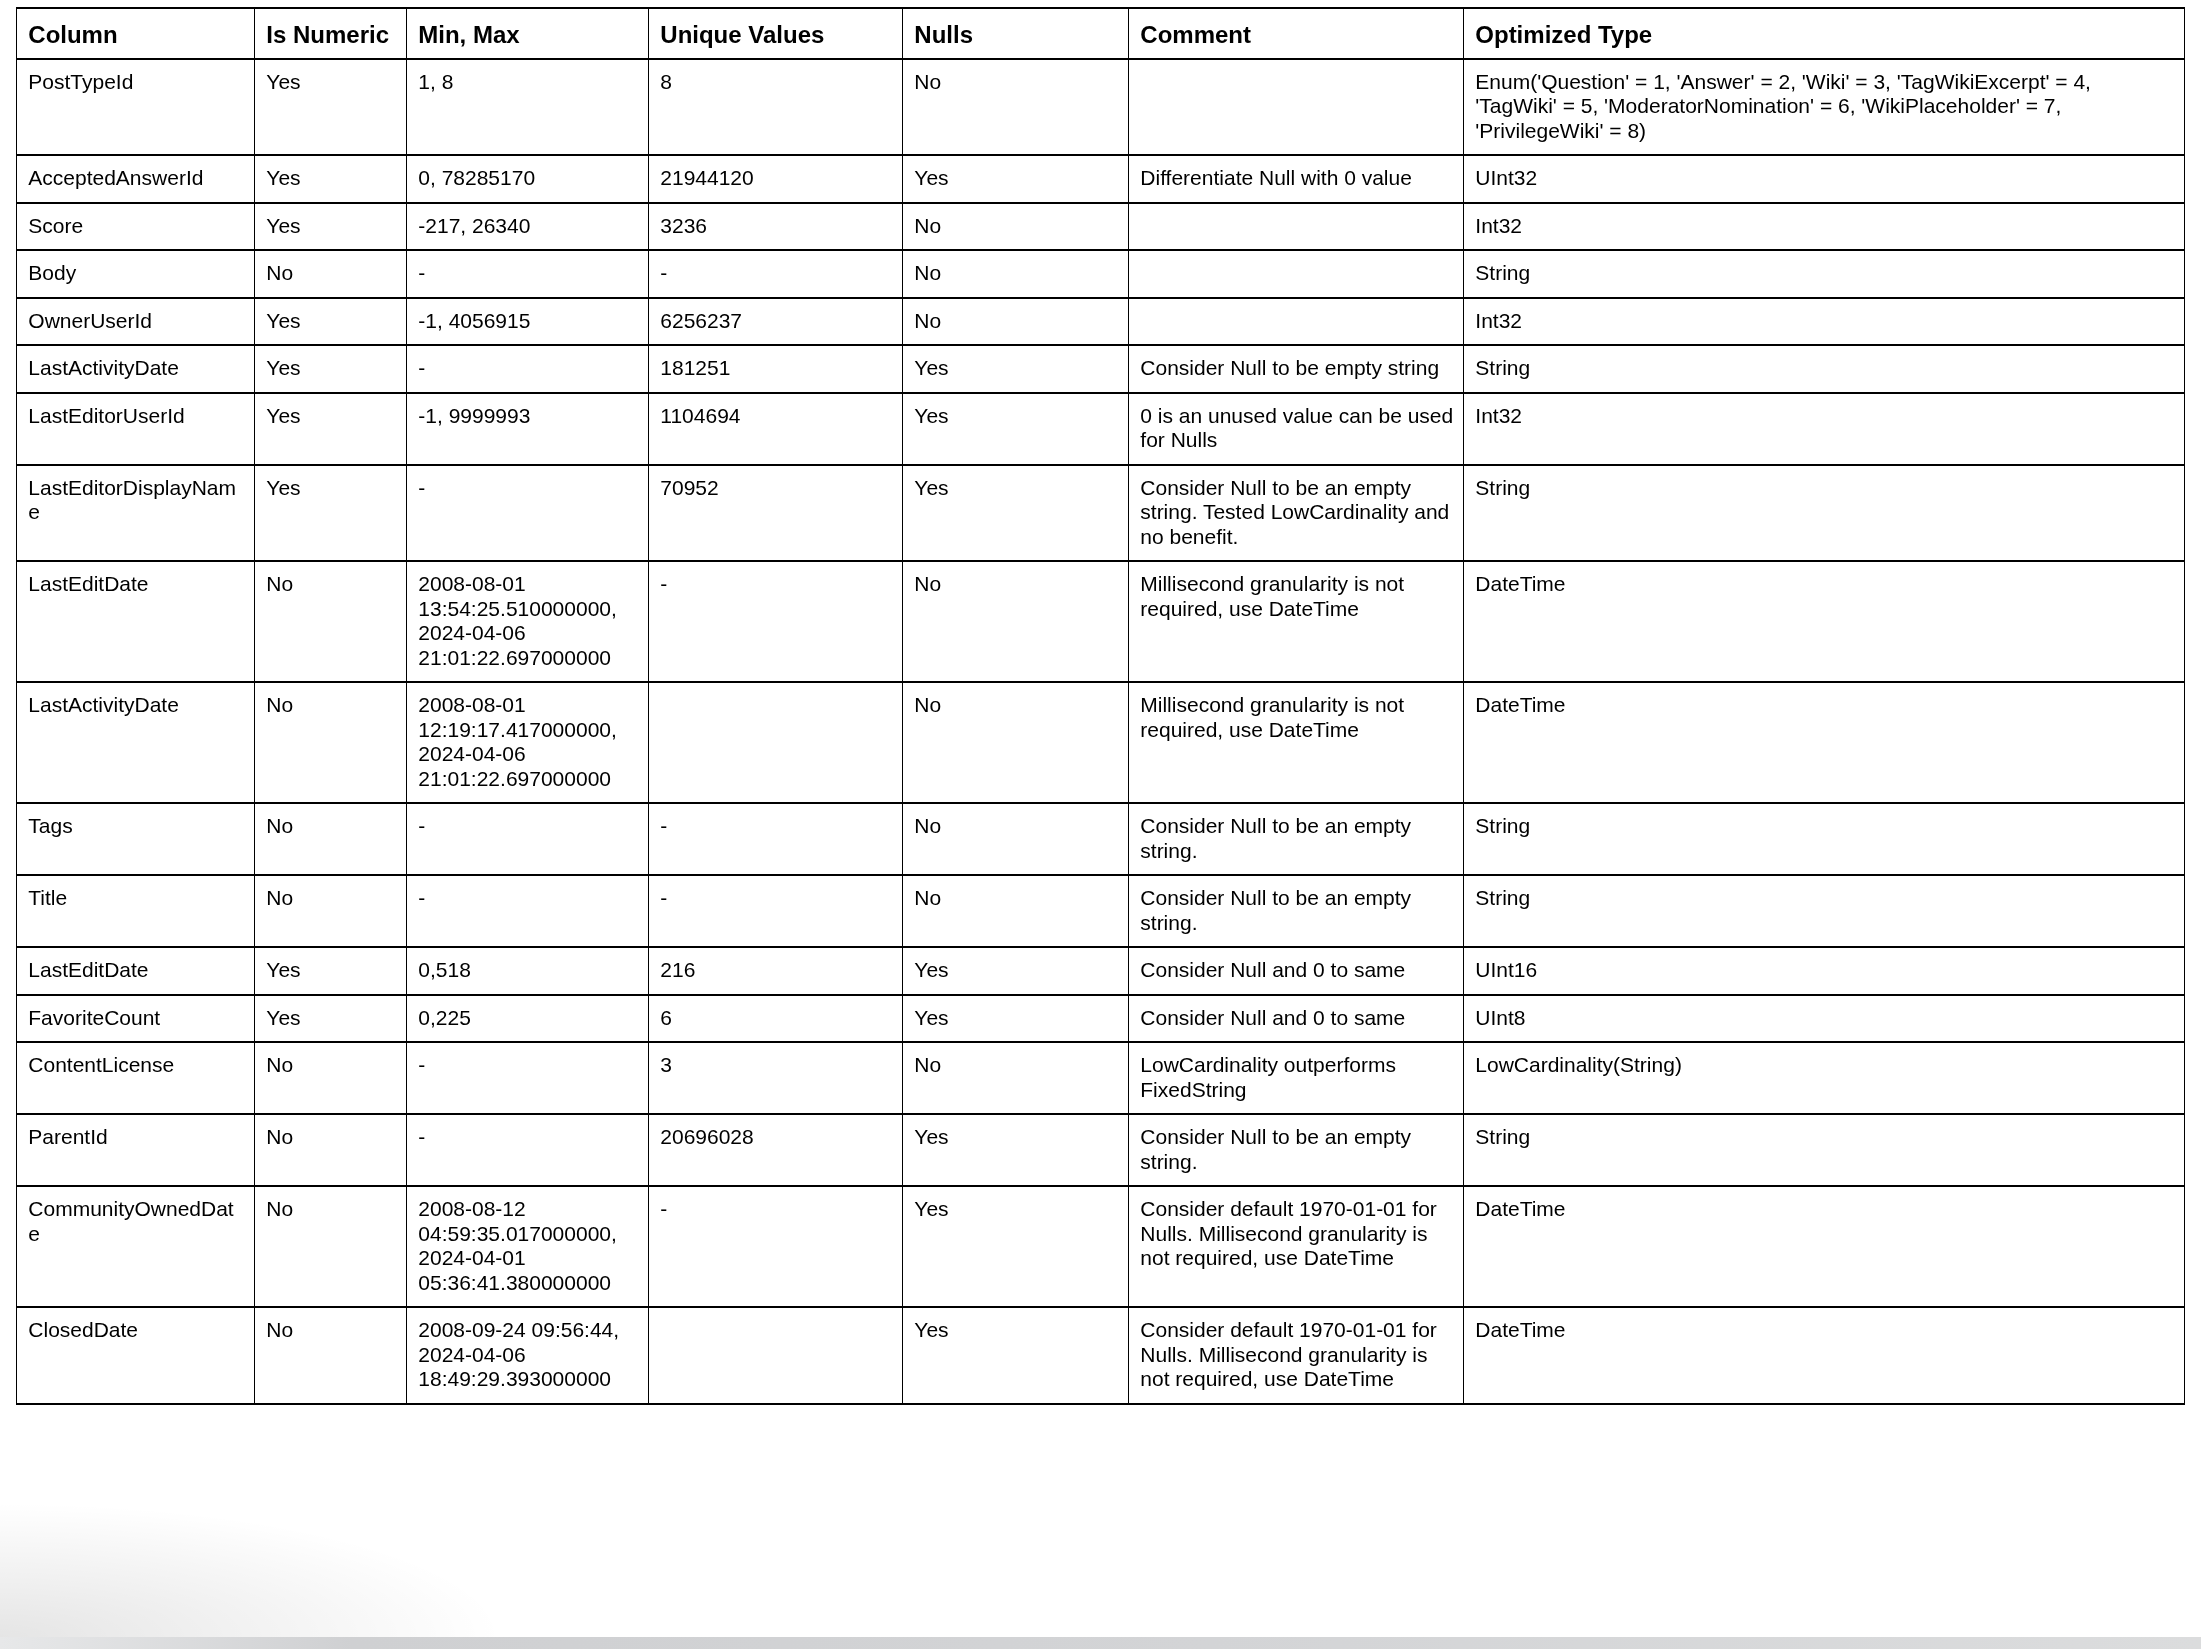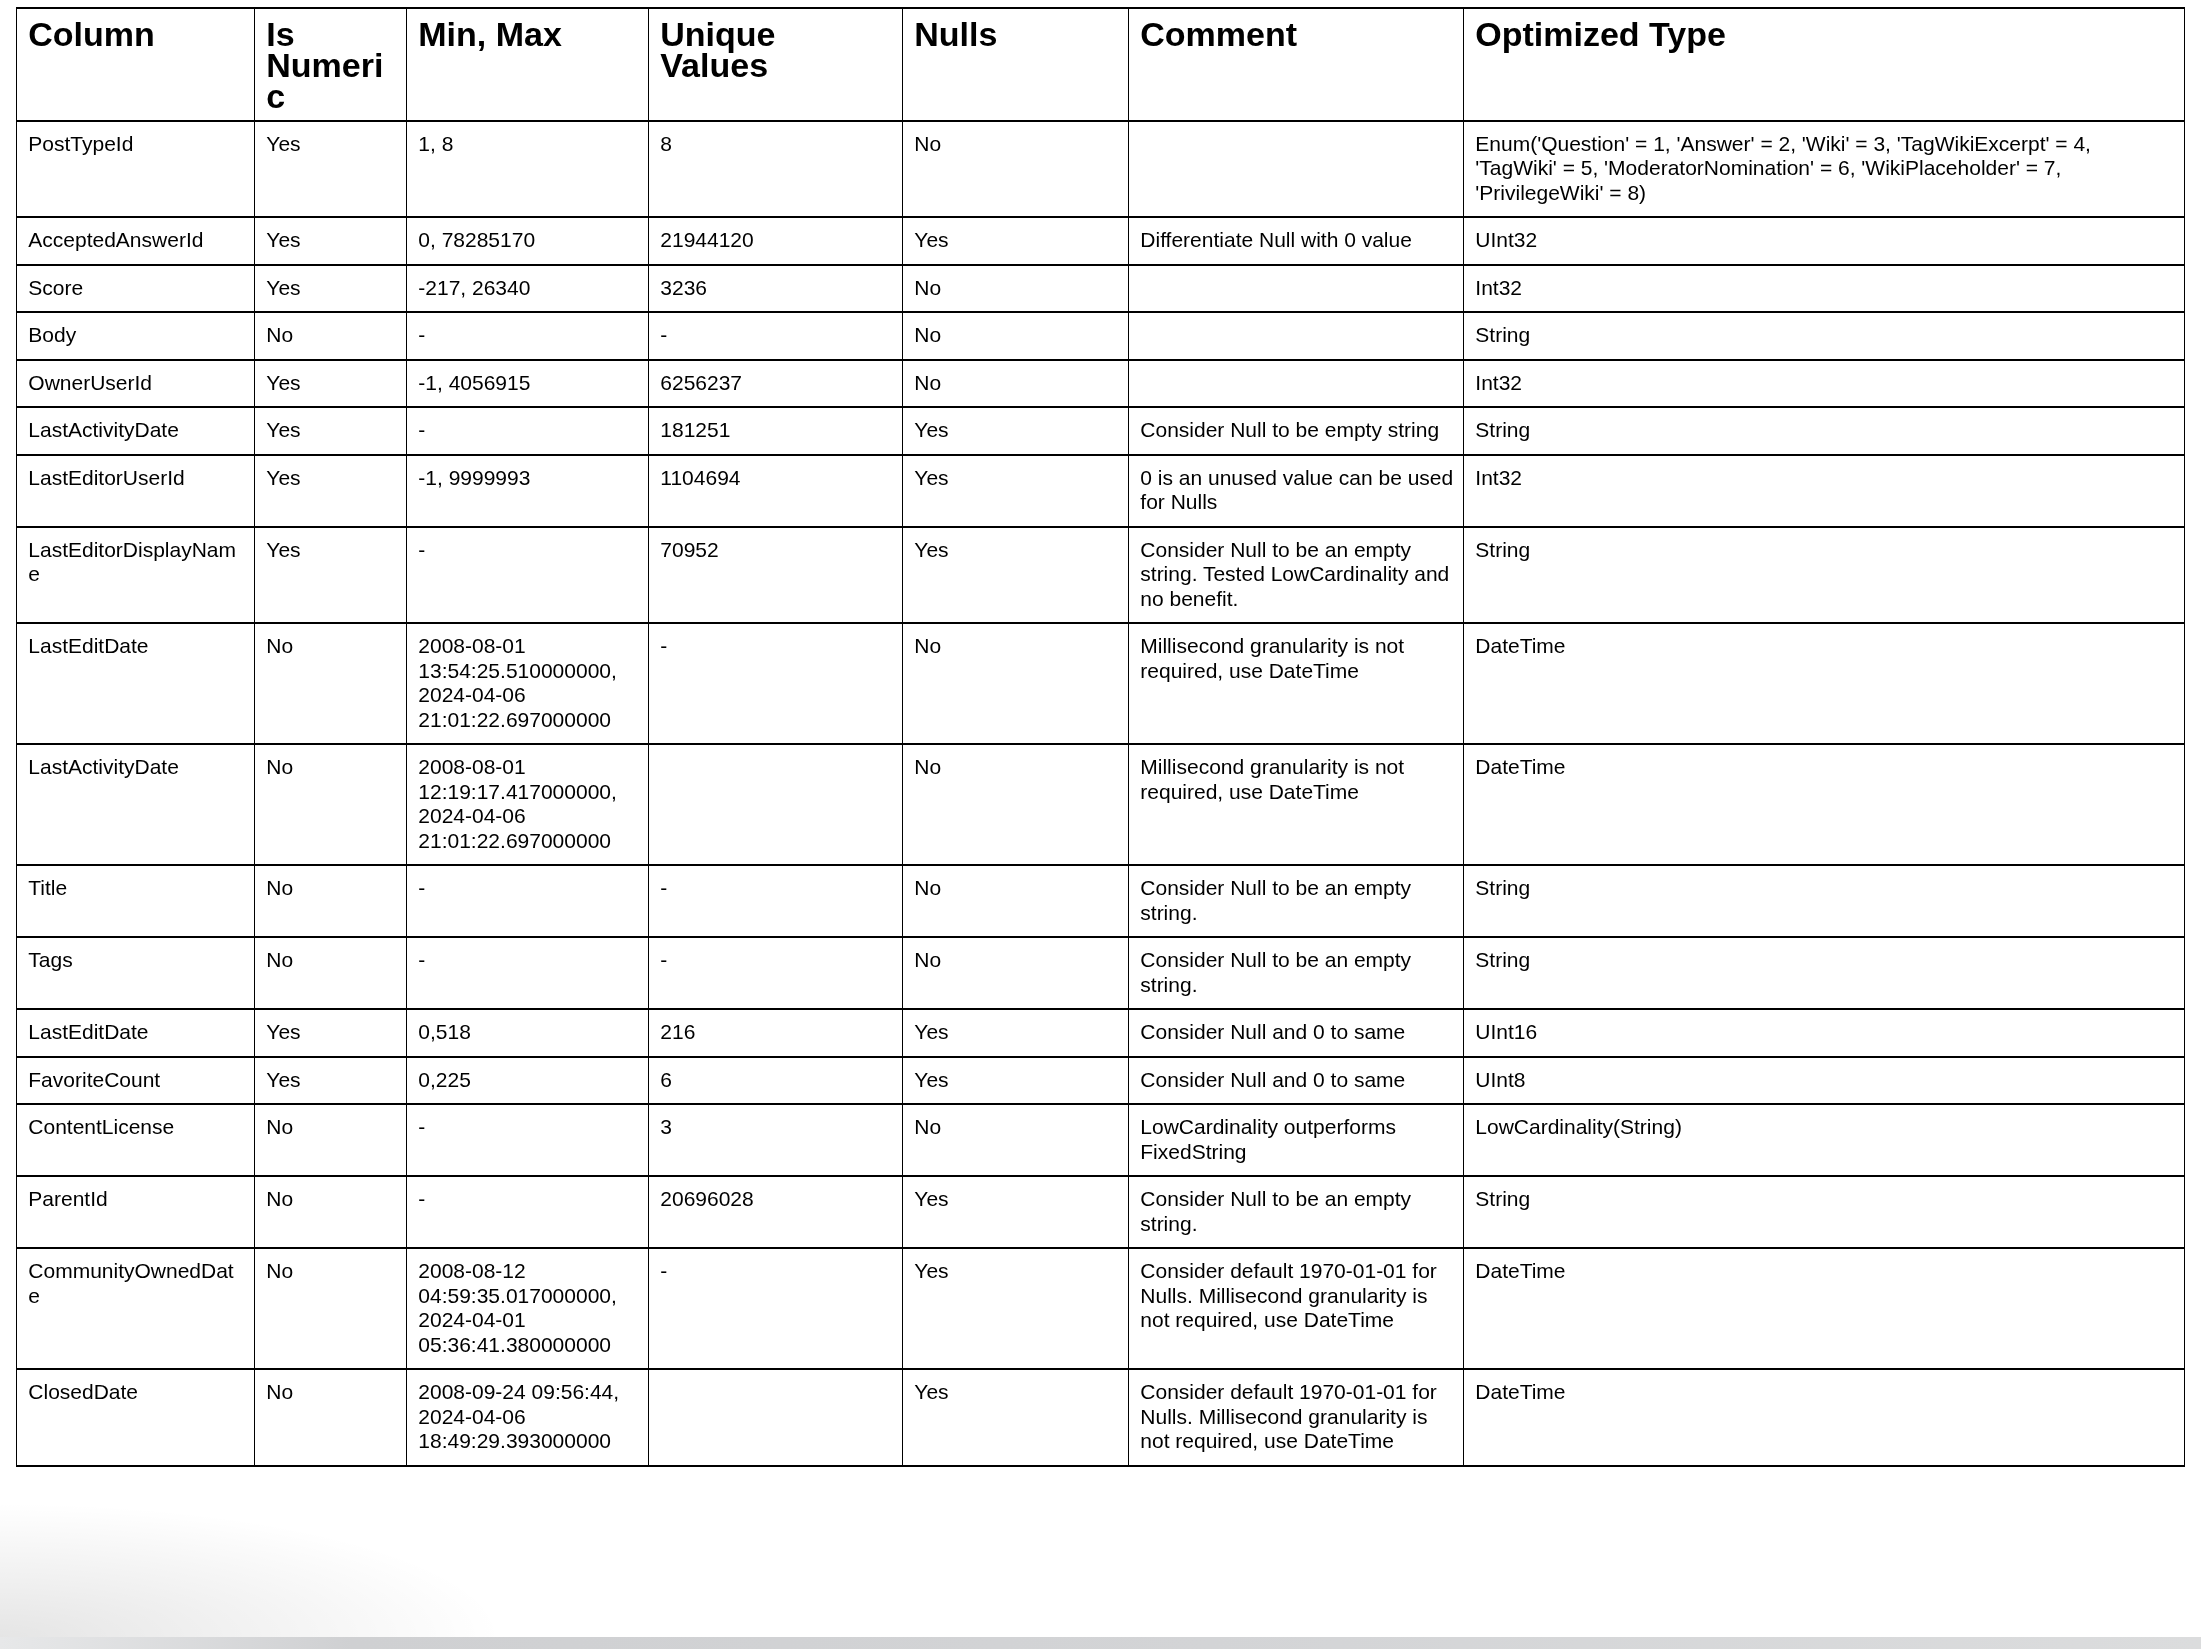--- a/index.html
+++ b/index.html
@@ -34,21 +34,21 @@
   table.schema td {
     border-left: 1.8px solid #000000;
     border-right: 1.8px solid #000000;
     border-top: 2.7px solid #000000;
     vertical-align: top;
     text-align: left;
     word-wrap: break-word;
     color: #000000;
   }
   table.schema th {
-    font-size: 34px;
+    font-size: 24px;
     line-height: 31px;
     font-weight: bold;
     padding: 10px 9px 7.3px 11.8px;
   }
   table.schema td {
     font-size: 21px;
     line-height: 24.5px;
     font-weight: normal;
     padding: 10px 9px 11px 11.8px;
   }
@@ -181,30 +181,30 @@
         <tr>
           <td>LastActivityDate</td>
           <td>No</td>
           <td>2008-08-01 12:19:17.417000000, 2024-04-06 21:01:22.697000000</td>
           <td></td>
           <td>No</td>
           <td>Millisecond granularity is not required, use DateTime</td>
           <td>DateTime</td>
         </tr>
         <tr>
+          <td>Tags</td>
+          <td>No</td>
+          <td>-</td>
+          <td>-</td>
+          <td>No</td>
+          <td>Consider Null to be an empty string.</td>
+          <td>String</td>
+        </tr>
+        <tr>
           <td>Title</td>
-          <td>No</td>
-          <td>-</td>
-          <td>-</td>
-          <td>No</td>
-          <td>Consider Null to be an empty string.</td>
-          <td>String</td>
-        </tr>
-        <tr>
-          <td>Tags</td>
           <td>No</td>
           <td>-</td>
           <td>-</td>
           <td>No</td>
           <td>Consider Null to be an empty string.</td>
           <td>String</td>
         </tr>
         <tr>
           <td>LastEditDate</td>
           <td>Yes</td>

